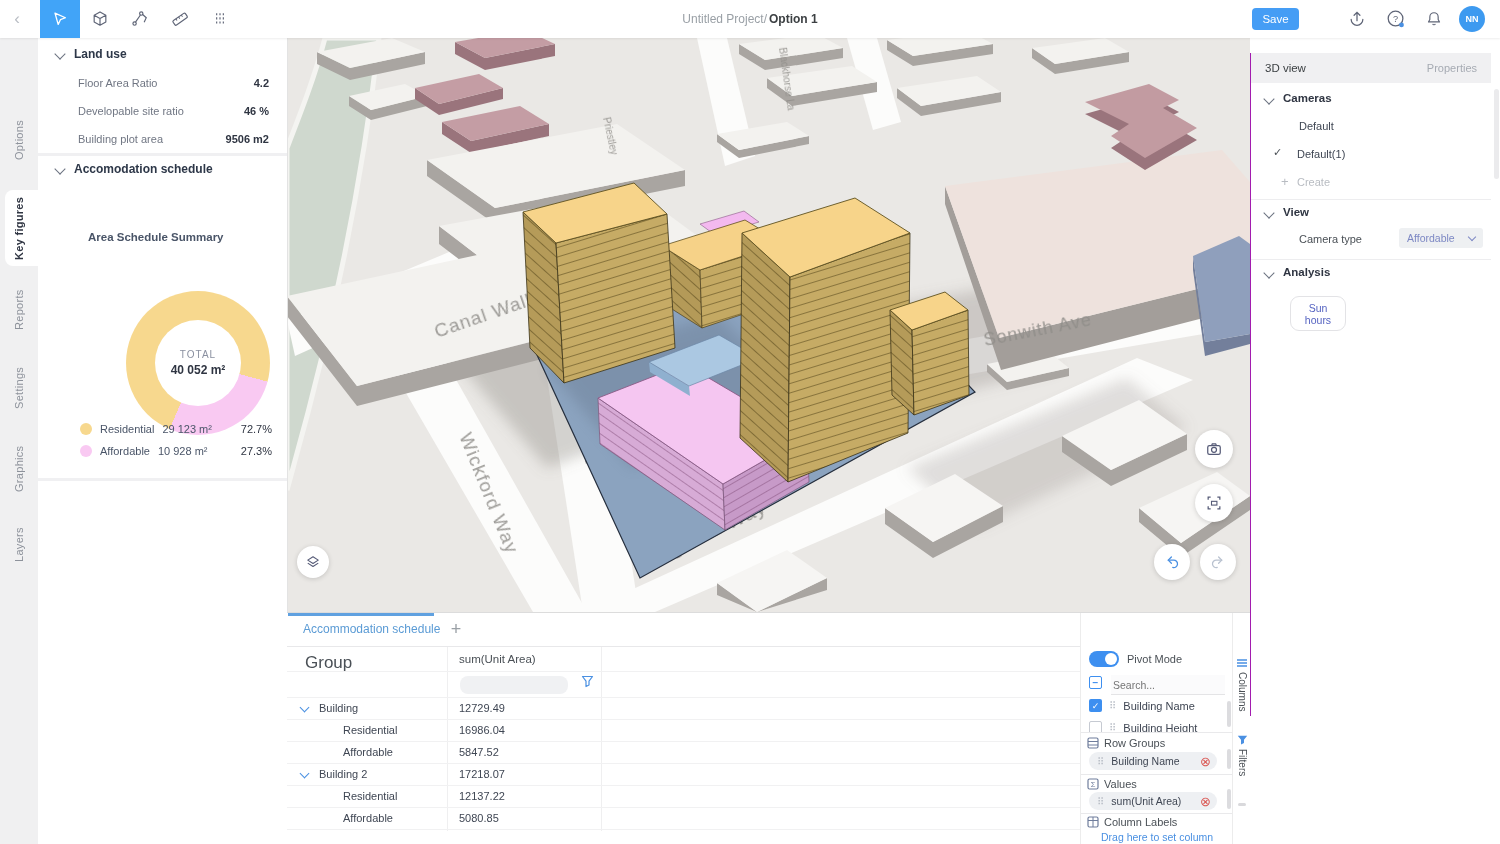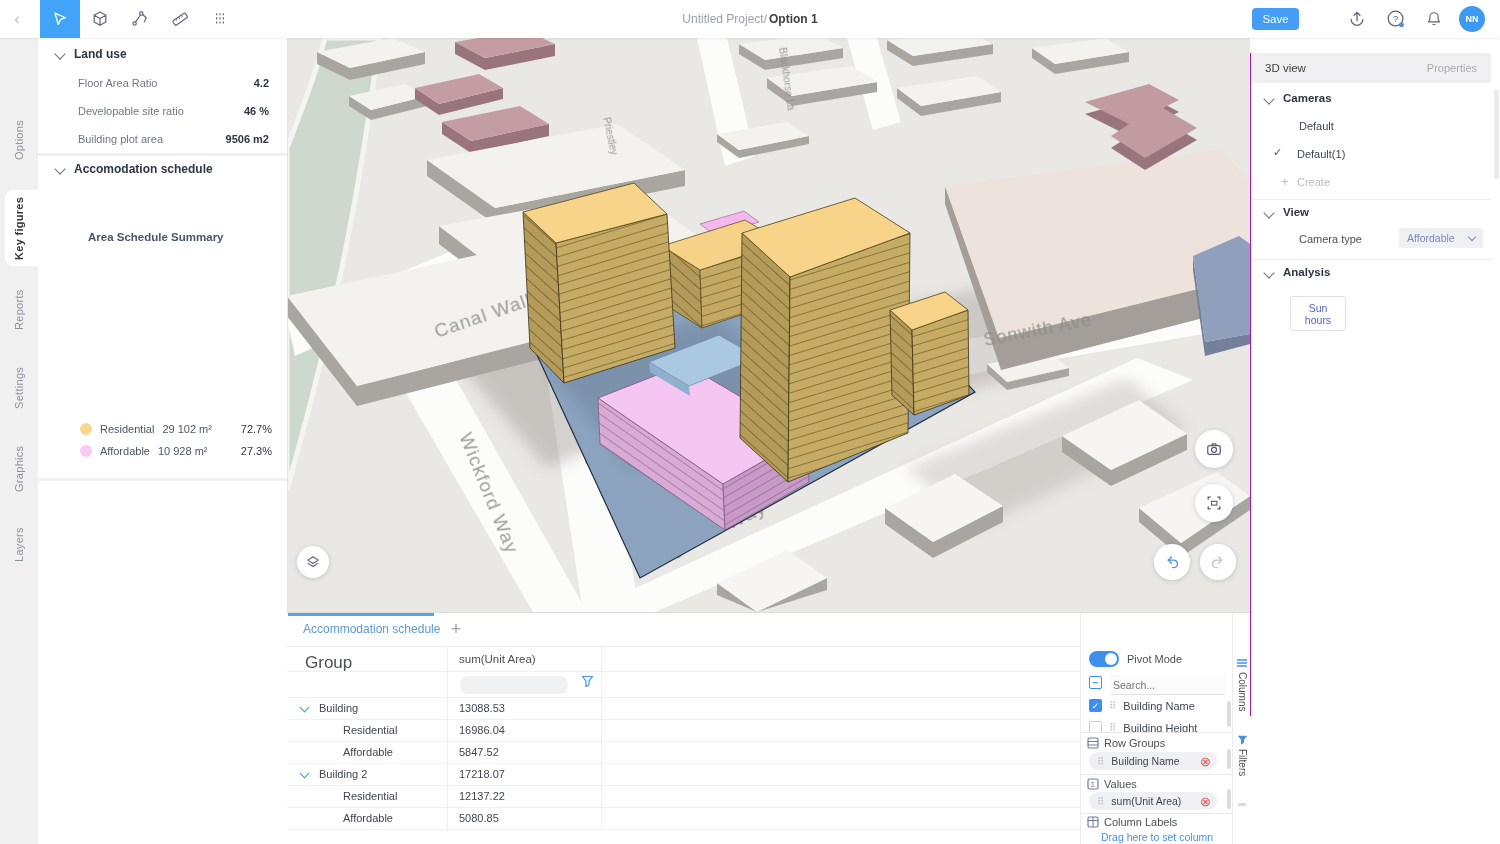--- a/index.html
+++ b/index.html
@@ -75,21 +75,21 @@
   .rpanel{left:1250px;top:53px;width:250px;height:663px;background:#fff;border-left:1px solid #a21caf;z-index:15;}
   .rp-header{position:absolute;left:0;top:0;width:240px;height:30px;background:#f0f0f2;
              display:flex;align-items:center;justify-content:space-between;padding:0 14px;box-sizing:border-box;}
   .rp-sec{font-size:11.5px;font-weight:700;color:#2f3542;}
   .rp-item{font-size:11px;color:#3f4653;}
   .rp-div{position:absolute;left:0;width:240px;border-top:1px solid #ededef;height:0;}
   .dropdown{position:absolute;left:148px;top:175px;width:84px;height:20px;background:#eef0f2;border-radius:3px;
             display:flex;align-items:center;justify-content:space-between;padding:0 8px;box-sizing:border-box;
             color:#7d88c4;font-size:10.5px;border:none;font-family:inherit;}
   .sun-btn{position:absolute;left:39px;top:243px;width:56px;height:35px;background:#fff;border:1px solid #e3e3e6;
-           border-radius:3px;color:#5563c1;font-size:10.5px;font-family:inherit;}
+           border-radius:9px;color:#5563c1;font-size:10.5px;font-family:inherit;}
   .rp-scroll{position:absolute;right:0;top:0;width:10px;height:806px;background:#fff;}
   .rp-thumb{position:absolute;right:2px;top:36px;width:5px;height:90px;border-radius:3px;background:#ebebed;}
 </style>
 </head>
 <body>
 
 <div class="abs topbar">
   <button class="abs" style="left:4px;top:6px;width:26px;height:26px;border:none;background:none;color:#b9bdc4;font-size:17px;">‹</button>
   <div class="abs" style="left:40px;top:0;display:flex;">
     <div class="tool active">
@@ -171,25 +171,31 @@
   <div class="abs kv-label" style="left:40px;top:95px;">Building plot area</div>
   <div class="abs kv-value" style="right:18px;top:95px;">9506 m2</div>
 
   <div class="abs divider-band" style="top:115px;"></div>
 
   <span class="abs chev" style="left:18px;top:127px;"></span>
   <div class="abs sec-title" style="left:36px;top:124px;">Accomodation schedule</div>
 
   <div class="abs" style="left:50px;top:193px;font-size:11.5px;font-weight:700;color:#4a5568;">Area Schedule Summary</div>
 
+  <div class="abs donut">
+    <div class="donut-hole">
+      <div class="donut-total-label">TOTAL</div>
+      <div class="donut-total-value">40 052 m²</div>
+    </div>
+  </div>
 
   <div class="abs" style="left:42px;top:385px;display:flex;align-items:center;width:192px;">
     <span class="leg-dot" style="background:#f7d88e;"></span>
     <span style="margin-left:8px;color:#4a5568;">Residential</span>
-    <span style="margin-left:8px;color:#4a5568;">29 102 m²</span>
+    <span style="margin-left:8px;color:#4a5568;">29 123 m²</span>
     <span style="margin-left:auto;color:#2f3542;">72.7%</span>
   </div>
   <div class="abs" style="left:42px;top:407px;display:flex;align-items:center;width:192px;">
     <span class="leg-dot" style="background:#f9c9f2;"></span>
     <span style="margin-left:8px;color:#4a5568;">Affordable</span>
     <span style="margin-left:8px;color:#4a5568;">10 928 m²</span>
     <span style="margin-left:auto;color:#2f3542;">27.3%</span>
   </div>
 
   <div class="abs divider-band" style="top:440px;"></div>
@@ -403,21 +409,21 @@
   <div class="abs" style="left:294px;top:62px;">
     <svg width="13" height="13" viewBox="0 0 13 13">
       <path d="M1.5 1.5 H11.5 L8 6.2 V10 L5 11.5 V6.2 Z" fill="none" stroke="#4a90e2" stroke-width="1.2" stroke-linejoin="round"></path>
     </svg>
   </div>
   <div class="gridline" style="top:84px;"></div>
 
   <div>
     <span class="abs rowchev" style="left:14px;top:91px;"></span>
     <div class="cell" style="left:32px;top:89px;">Building</div>
-    <div class="cell" style="left:172px;top:89px;">13088.53</div>
+    <div class="cell" style="left:172px;top:89px;">12729.49</div>
   </div>
   <div class="gridline" style="top:106px;"></div>
   <div>
     <div class="cell" style="left:56px;top:111px;">Residential</div>
     <div class="cell" style="left:172px;top:111px;">16986.04</div>
   </div>
   <div class="gridline" style="top:128px;"></div>
   <div>
     <div class="cell" style="left:56px;top:133px;">Affordable</div>
     <div class="cell" style="left:172px;top:133px;">5847.52</div>

